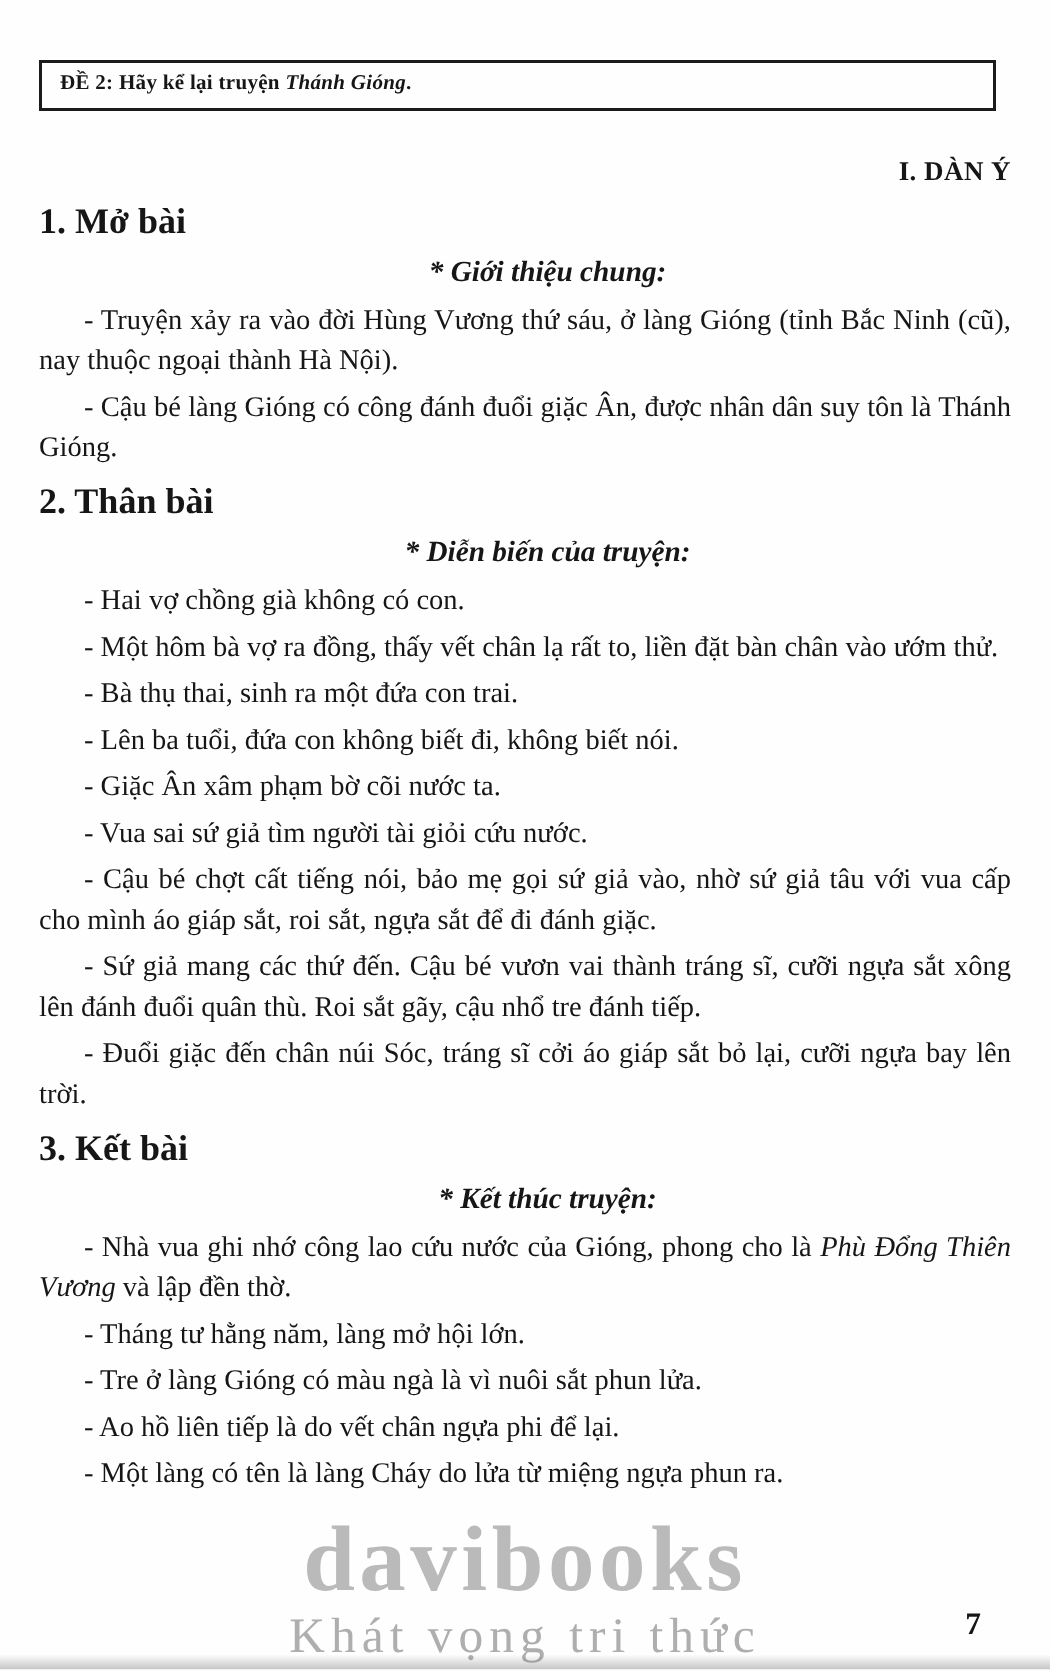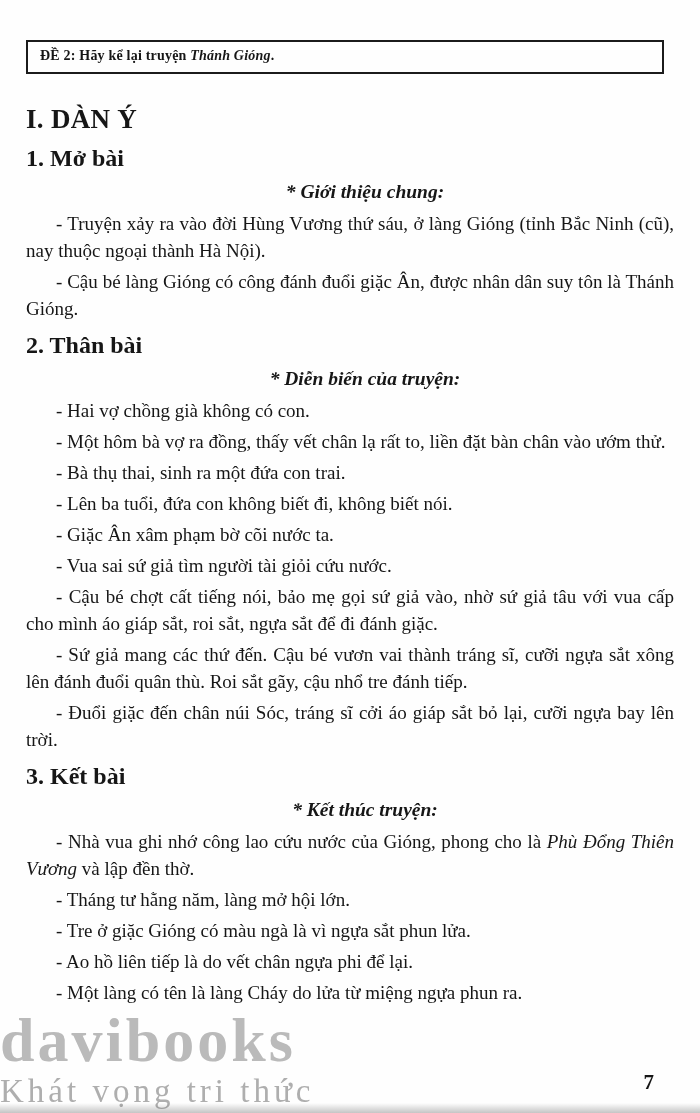--- a/index.html
+++ b/index.html
@@ -18,24 +18,25 @@
   .title-box {
     border: 2px solid #1b1b1b;
     padding: 6px 12px 8px 12px;
     margin: 0 10px 0 0;
     font-size: 14px;
     font-weight: bold;
     letter-spacing: 0.2px;
   }
   .title-box .bi { font-style: italic; }
   .outline-heading {
-    font-size: 27px;
+    font-size: 18px;
     font-weight: bold;
     margin: 30px 0 10px 0;
     letter-spacing: 0.3px;
+    text-align: right;
   }
   .section-heading {
     font-size: 24px;
     font-weight: bold;
     margin: 10px 0 6px 0;
   }
   .star-line {
     font-size: 19.5px;
     font-weight: bold;
     font-style: italic;
@@ -50,20 +51,21 @@
     text-indent: 30px;
     text-align: justify;
     margin: 4px 0;
   }
   .item em { font-style: italic; }
   .watermark {
     position: absolute;
     left: 0;
     right: 0;
     bottom: 4px;
+    text-align: center;
     pointer-events: none;
     z-index: 5;
   }
   .wm-brand {
     font-size: 62px;
     line-height: 1.0;
     color: rgba(130, 130, 130, 0.55);
     letter-spacing: 3px;
     font-weight: bold;
   }
@@ -117,21 +119,21 @@
   <p class="item">- Giặc Ân xâm phạm bờ cõi nước ta.</p>
   <p class="item">- Vua sai sứ giả tìm người tài giỏi cứu nước.</p>
   <p class="item">- Cậu bé chợt cất tiếng nói, bảo mẹ gọi sứ giả vào, nhờ sứ giả tâu với vua cấp cho mình áo giáp sắt, roi sắt, ngựa sắt để đi đánh giặc.</p>
   <p class="item">- Sứ giả mang các thứ đến. Cậu bé vươn vai thành tráng sĩ, cưỡi ngựa sắt xông lên đánh đuổi quân thù. Roi sắt gãy, cậu nhổ tre đánh tiếp.</p>
   <p class="item">- Đuổi giặc đến chân núi Sóc, tráng sĩ cởi áo giáp sắt bỏ lại, cưỡi ngựa bay lên trời.</p>
 
   <div class="section-heading">3. Kết bài</div>
   <p class="star-line">* Kết thúc truyện:</p>
   <p class="item"><span>- Nhà vua ghi nhớ công lao cứu nước của Gióng, phong cho là </span><em>Phù Đổng Thiên Vương</em><span> và lập đền thờ.</span></p>
   <p class="item">- Tháng tư hằng năm, làng mở hội lớn.</p>
-  <p class="item">- Tre ở giặc Gióng có màu ngà là vì ngựa sắt phun lửa.</p>
+  <p class="item">- Tre ở làng Gióng có màu ngà là vì nuôi sắt phun lửa.</p>
   <p class="item">- Ao hồ liên tiếp là do vết chân ngựa phi để lại.</p>
   <p class="item">- Một làng có tên là làng Cháy do lửa từ miệng ngựa phun ra.</p>
 
 </div>
 
 <div class="watermark">
   <div class="wm-brand">davibooks</div>
   <div class="wm-slogan">Khát vọng tri thức</div>
 </div>
 

